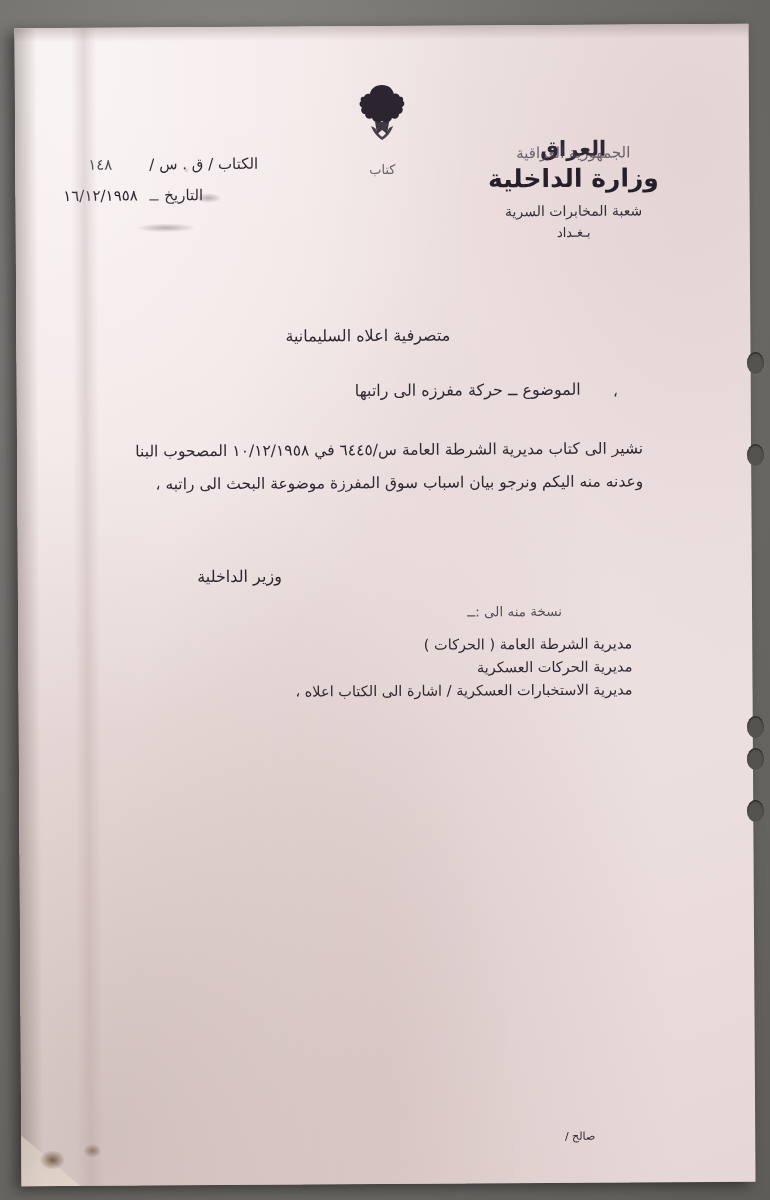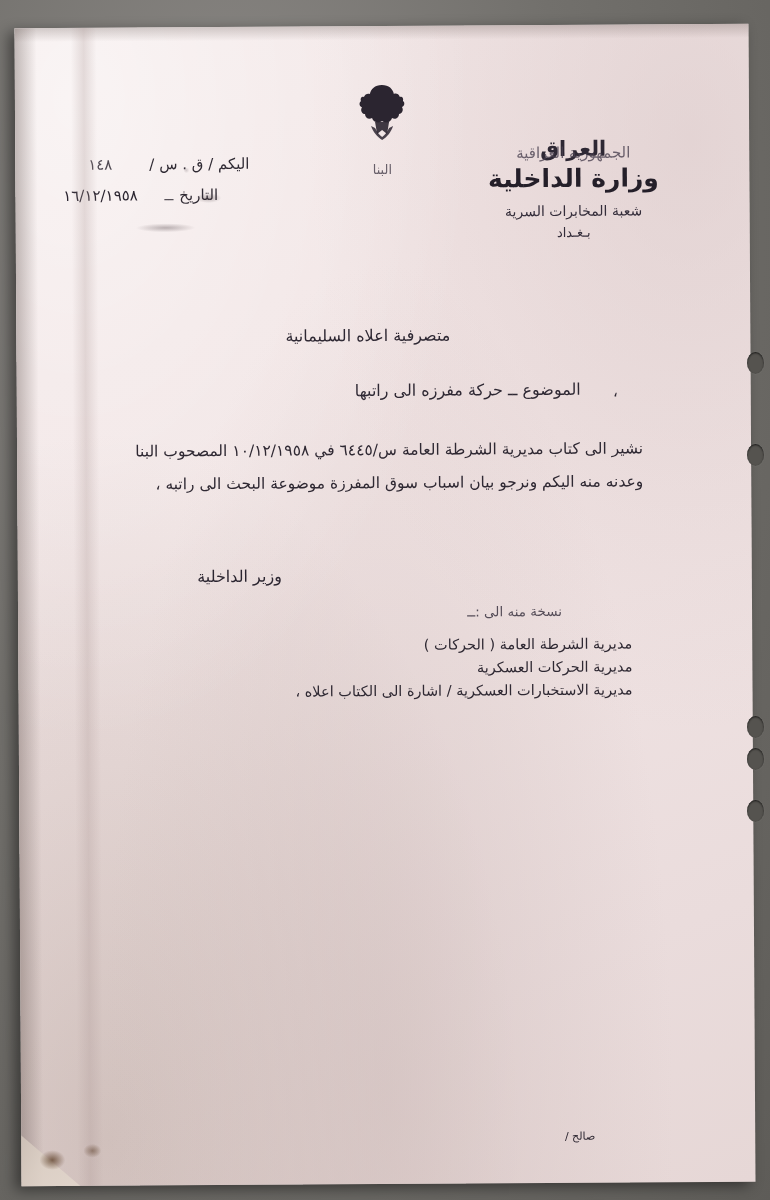--- a/index.html
+++ b/index.html
@@ -158,21 +158,21 @@
   }
   .ref-label { white-space: nowrap; }
   .ref-value {
     font-size: 15px;
     color: #2b2530;
     border-bottom: 1px solid rgba(60,50,60,0.0);
     min-width: 86px;
     text-align: center;
     letter-spacing: 0.5px;
   }
-  .ref-dash { opacity: .8; margin-left: 15px; }
+  .ref-dash { opacity: .8; }
 
   
   .hdr-block {
     position: absolute;
     right: 46px;
     top: 112px;
     width: 260px;
     text-align: center;
   }
   .hdr-country {
@@ -304,25 +304,25 @@
     <div class="crest">
       <svg width="54" height="62" viewBox="0 0 54 62" aria-hidden="true">
         <g fill="#2b2530">
           <path d="M27 3 C20 3 16 7 15 12 C13 11 10 12 9 15 C7 14 5 16 6 19 C4 20 4 24 7 25 C5 28 7 32 10 32 C10 36 14 38 17 36 C18 40 23 42 27 39 C31 42 36 40 37 36 C40 38 44 36 44 32 C47 32 49 28 47 25 C50 24 50 20 48 19 C49 16 47 14 45 15 C44 12 41 11 39 12 C38 7 34 3 27 3 Z"></path>
           <path d="M20 40 L22 52 L27 48 L32 52 L34 40 Z" opacity="0.9"></path>
           <path d="M16 44 C18 50 22 55 27 58 C32 55 36 50 38 44 L34 46 C32 50 30 53 27 55 C24 53 22 50 20 46 Z" opacity="0.85"></path>
         </g>
       </svg>
     </div>
 
-    <div class="secret-label ar">البنا</div>
+    <div class="secret-label ar">كتاب</div>
 
     <div class="ref-block">
       <div class="ref-line">
-        <span class="ref-label ar">اليكم / ق . س /</span>
+        <span class="ref-label ar">الكتاب / ق . س /</span>
         <span class="ref-value ar faded">١٤٨</span>
       </div>
       <div class="ref-line">
         <span class="ref-label ar">التاريخ</span>
         <span class="ref-dash ar">ــ</span>
         <span class="ref-value ar">١٦/١٢/١٩٥٨</span>
       </div>
     </div>
 
     <div class="hdr-block">

